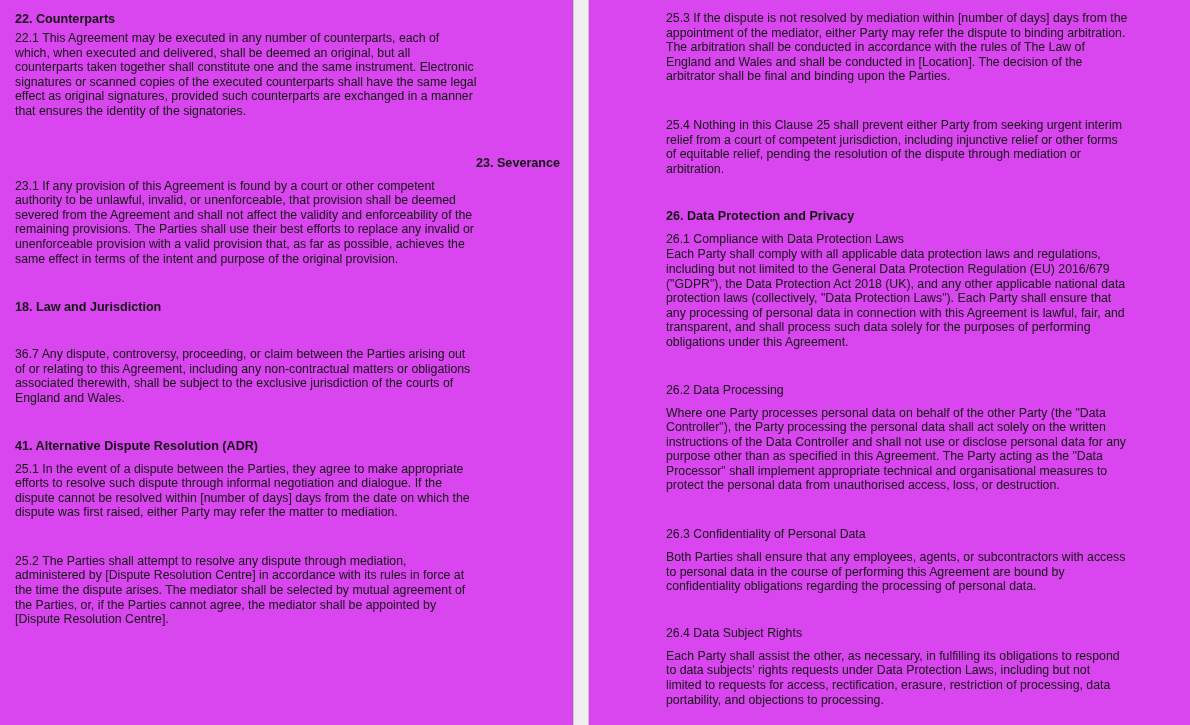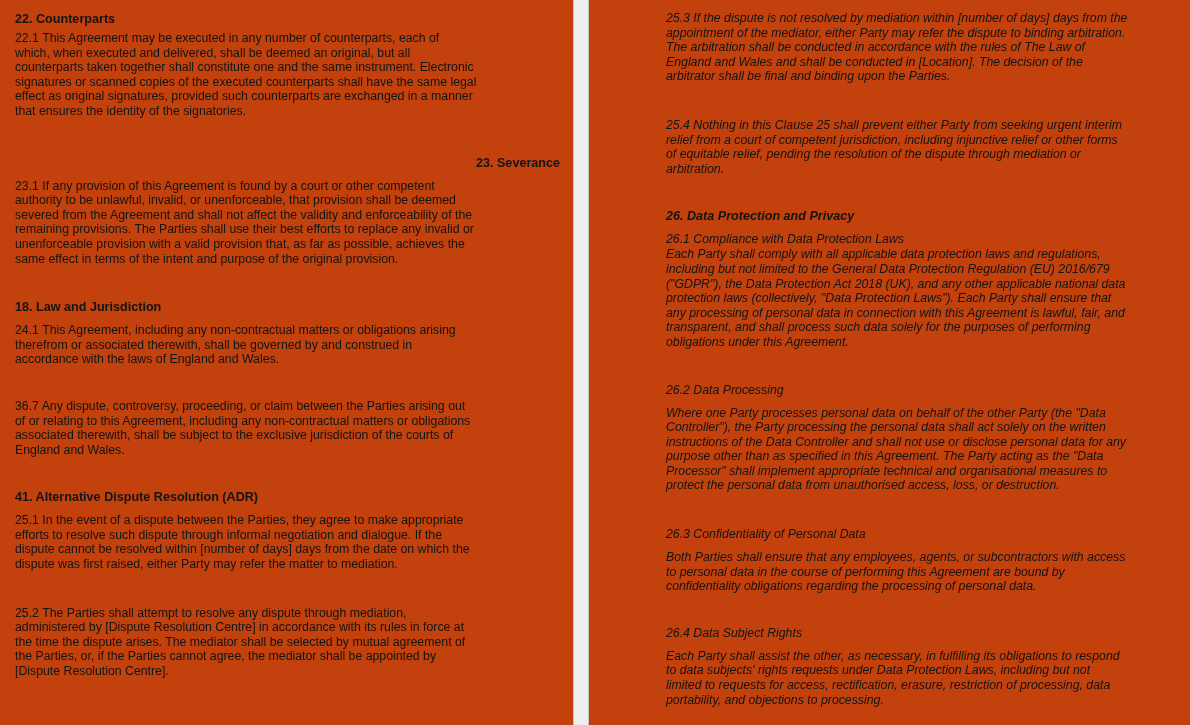--- a/index.html
+++ b/index.html
@@ -9,42 +9,41 @@
     background: #ffffff;
     overflow: hidden;
     font-family: "Liberation Sans", "DejaVu Sans", sans-serif;
   }
   .spread {
     display: flex;
     width: 1190px;
     height: 725px;
   }
   .page {
-    background: #c2410c;
+    background: #d946ef;
     height: 725px;
     overflow: hidden;
   }
   .page-left { width: 573px; }
   .page-right { flex: 1; }
   .gutter {
     width: 16px;
     height: 725px;
     background: #efefef;
     border-left: 1px solid #c6c6c6;
     border-right: 1px solid #c6c6c6;
     flex: 0 0 16px;
   }
   .content-left {
     padding: 12px 0 0 15px;
     width: 560px;
   }
   .content-right {
     padding: 11px 0 0 77px;
     width: 602px;
-    font-style: italic;
   }
   .block {
     color: #141414;
     white-space: pre-line;
     overflow: visible;
   }
   .paragraph {
     font-size: 12.3px;
     line-height: 14.6px;
   }
@@ -84,23 +83,20 @@
 effect as original signatures, provided such counterparts are exchanged in a manner
 that ensures the identity of the signatories.</div>
       <div class="block heading mt37">23. Severance</div>
       <div class="block paragraph mt8">23.1 If any provision of this Agreement is found by a court or other competent
 authority to be unlawful, invalid, or unenforceable, that provision shall be deemed
 severed from the Agreement and shall not affect the validity and enforceability of the
 remaining provisions. The Parties shall use their best efforts to replace any invalid or
 unenforceable provision with a valid provision that, as far as possible, achieves the
 same effect in terms of the intent and purpose of the original provision.</div>
       <div class="block heading mt34">18. Law and Jurisdiction</div>
-      <div class="block paragraph mt8">24.1 This Agreement, including any non-contractual matters or obligations arising
-therefrom or associated therewith, shall be governed by and construed in
-accordance with the laws of England and Wales.</div>
       <div class="block paragraph mt32">36.7 Any dispute, controversy, proceeding, or claim between the Parties arising out
 of or relating to this Agreement, including any non-contractual matters or obligations
 associated therewith, shall be subject to the exclusive jurisdiction of the courts of
 England and Wales.</div>
       <div class="block heading mt33">41. Alternative Dispute Resolution (ADR)</div>
       <div class="block paragraph mt8">25.1 In the event of a dispute between the Parties, they agree to make appropriate
 efforts to resolve such dispute through informal negotiation and dialogue. If the
 dispute cannot be resolved within [number of days] days from the date on which the
 dispute was first raised, either Party may refer the matter to mediation.</div>
       <div class="block paragraph mt34">25.2 The Parties shall attempt to resolve any dispute through mediation,

